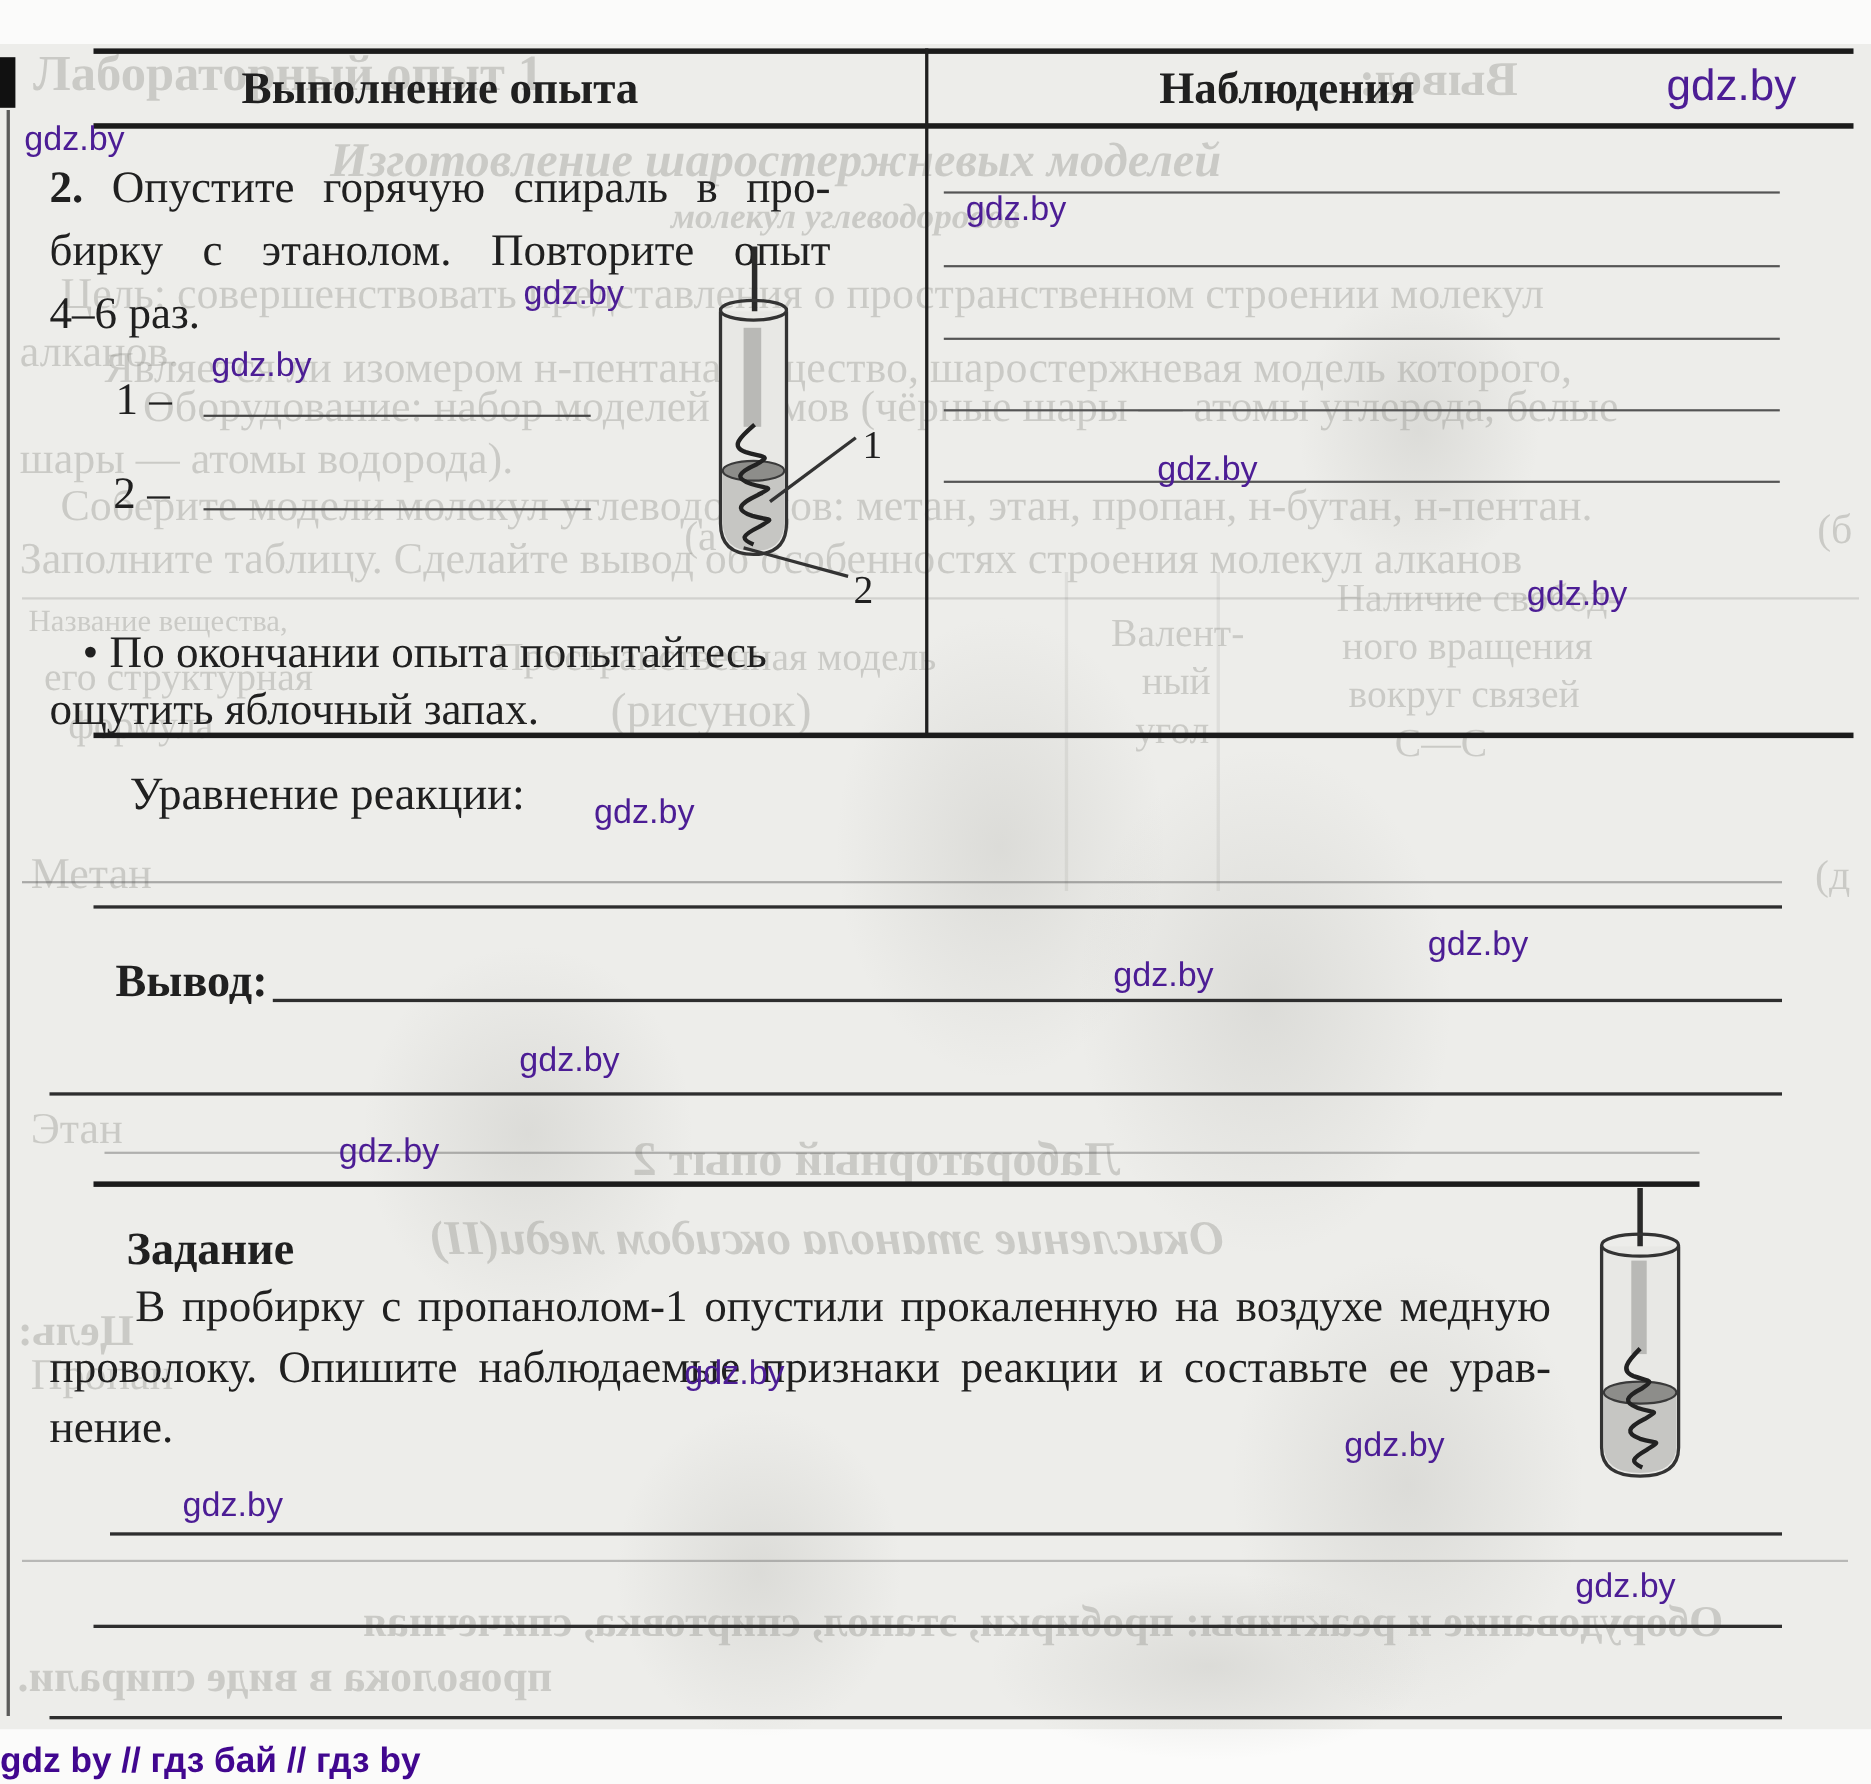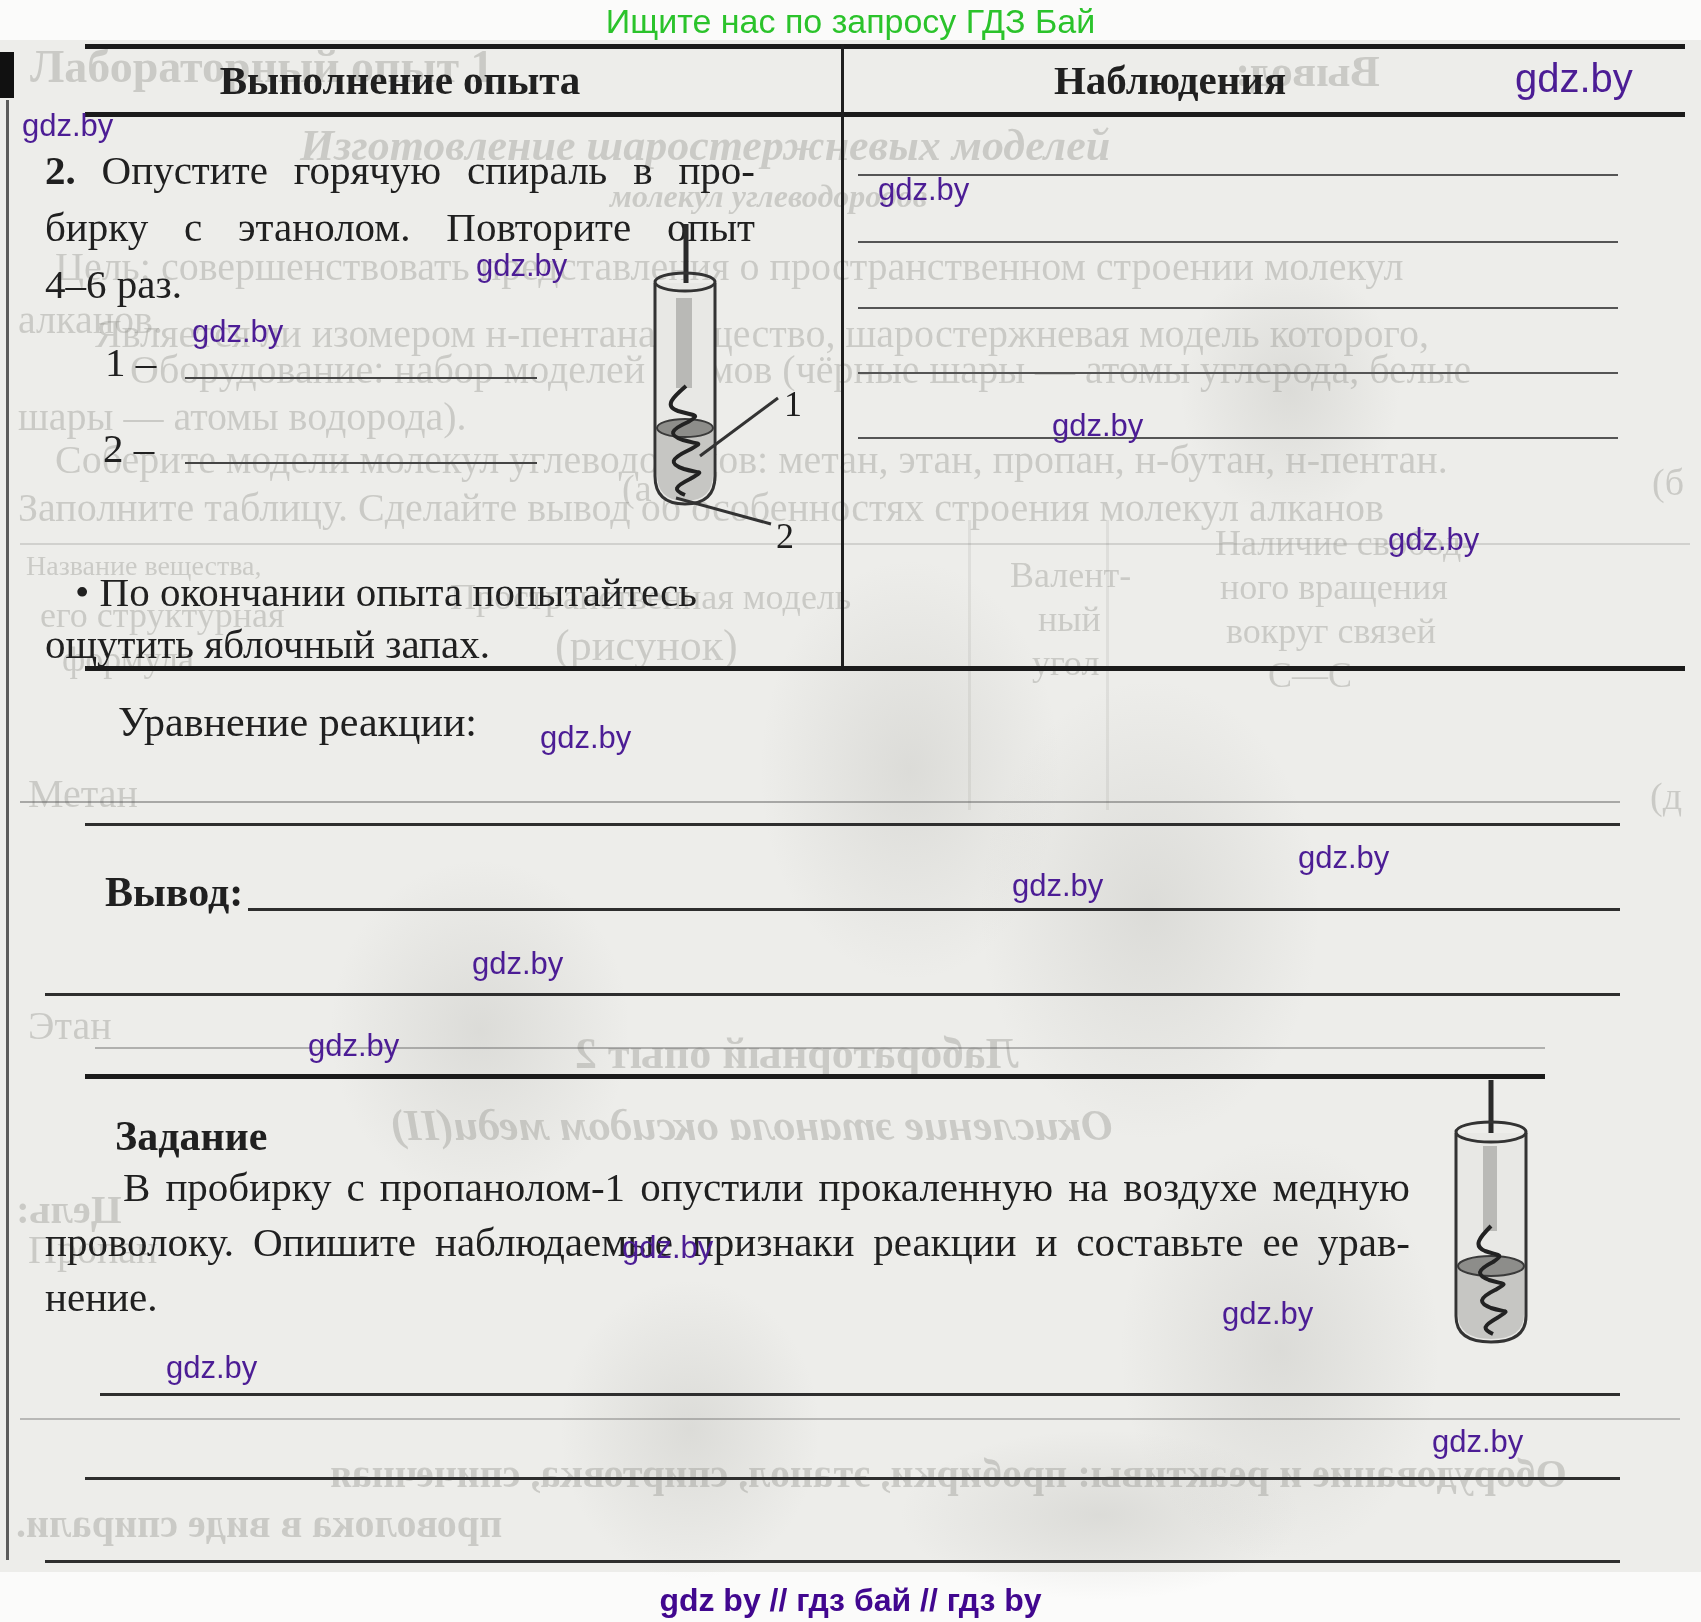--- a/index.html
+++ b/index.html
@@ -15,21 +15,21 @@
   .g-b{font-weight:bold}.g-i{font-style:italic}.g-m{transform:scaleX(-1)}
   .blob{position:absolute;border-radius:50%;
         background:radial-gradient(closest-side,rgba(150,150,144,.20),rgba(150,150,144,0));}
   .gv{position:absolute;width:3px;background:#8f8f89;opacity:.15;}
   .t{position:absolute;white-space:nowrap;font-size:41px;}
   .hdr{position:absolute;font-size:41px;font-weight:bold;text-align:center;}
   .para{position:absolute;font-size:41px;line-height:57px;}
   .pline{text-align:justify;text-align-last:justify;}
   .site-header{position:absolute;left:0;right:0;top:2px;text-align:center;
                font:34px "Liberation Sans",sans-serif;}
-  .site-footer{position:absolute;left:0;right:0;top:1582px;text-align:center;
+  .site-footer{position:absolute;left:0;right:0;top:1582px;
                font:32px "Liberation Sans",sans-serif;font-weight:bold;}
   svg text{font-family:"Liberation Serif",serif;}
 </style>
 </head>
 <body>
 
 <div id="page">
 
   <div class="strip" style="top:0;height:40px;"></div>
   <div class="strip" style="top:1572px;height:50px;"></div>
@@ -76,21 +76,20 @@
   <div class="ghost" style="left:1652px;top:460px;font-size:38px;">(б</div>
   <div class="ghost" style="left:1650px;top:774px;font-size:38px;">(д</div>
   <div class="ghost" style="left:28px;top:1002px;font-size:40px;">Этан</div>
   <div class="ghost g-b g-m" style="left:575px;top:1028px;font-size:44px;">Лабораторный опыт 2</div>
   <div class="ghost g-b g-i g-m" style="left:390px;top:1100px;font-size:44px;">Окисление этанола оксидом меди(II)</div>
   <div class="ghost g-b g-m" style="left:16px;top:1186px;font-size:40px;">Цель:</div>
   <div class="ghost" style="left:28px;top:1226px;font-size:40px;">Пропан</div>
   <div class="ghost g-b g-m" style="left:330px;top:1450px;font-size:40px;">Оборудование и реактивы: пробирки, этанол, спиртовка, спичечная</div>
   <div class="ghost g-b g-m" style="left:16px;top:1500px;font-size:40px;">проволока в виде спирали.</div>
 
-  <div class="site-header" style="color:#2bc32b;">Ищите нас по запросу ГДЗ Бай</div>
 
   <div class="ln thick" style="left:85px;top:44px;width:1600px;"></div>
   <div class="ln thick" style="left:85px;top:112px;width:1600px;"></div>
   <div class="vln" style="left:841px;top:44px;height:626px;"></div>
   <div class="ln thick" style="left:85px;top:666px;width:1600px;"></div>
 
   <div class="hdr" style="left:845px;top:56px;width:650px;">Наблюдения</div>
   <div class="hdr" style="left:85px;top:56px;width:630px;">Выполнение опыта</div>
 
   <div class="ln thin" style="left:858px;top:174px;width:760px;"></div>

